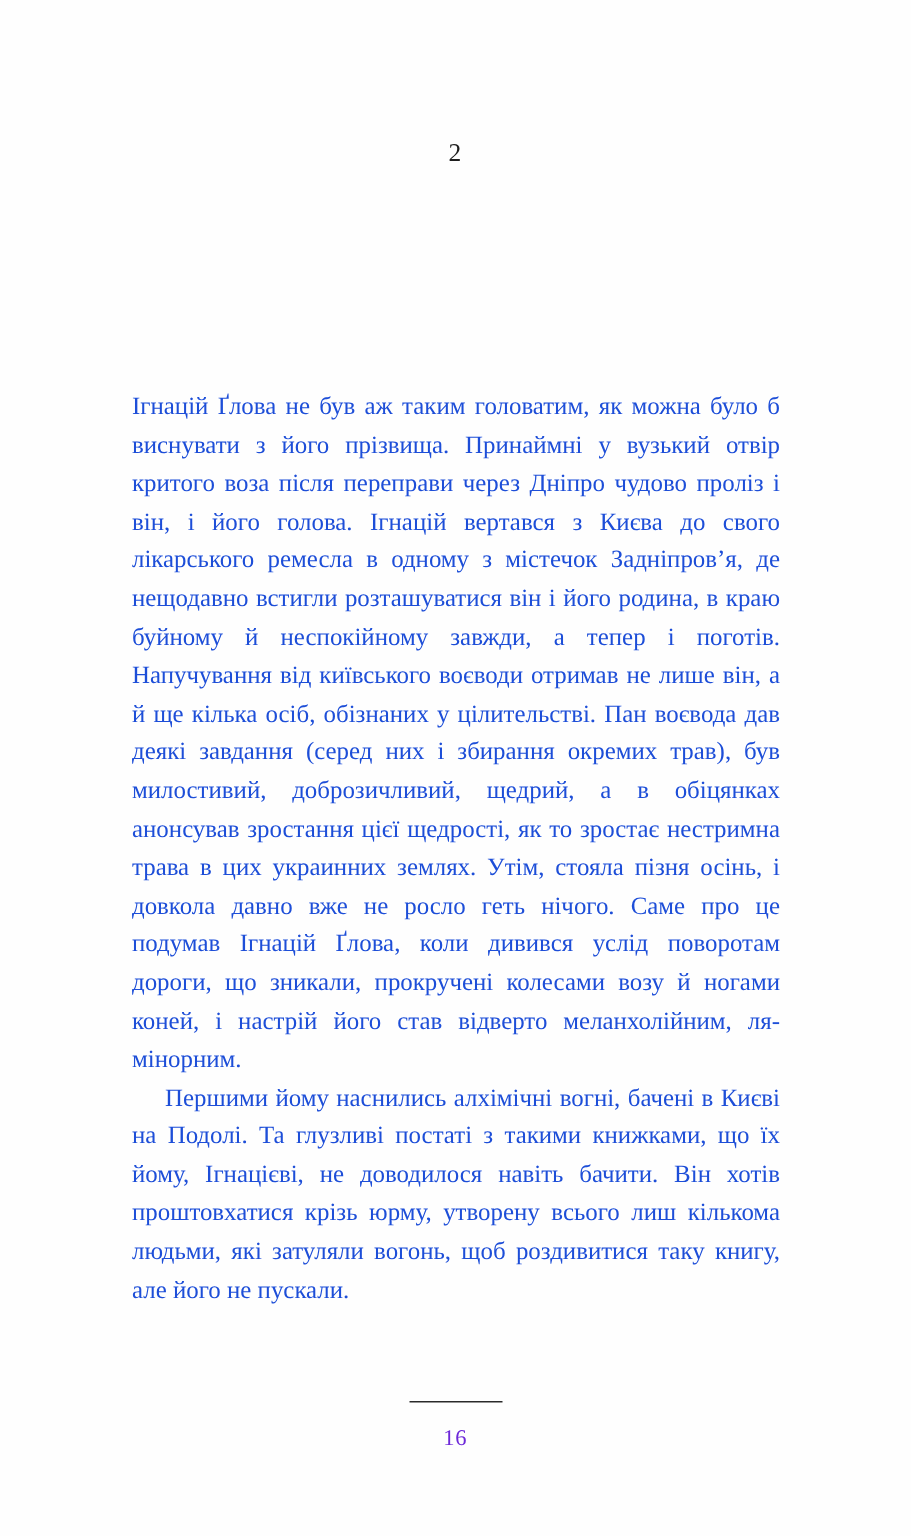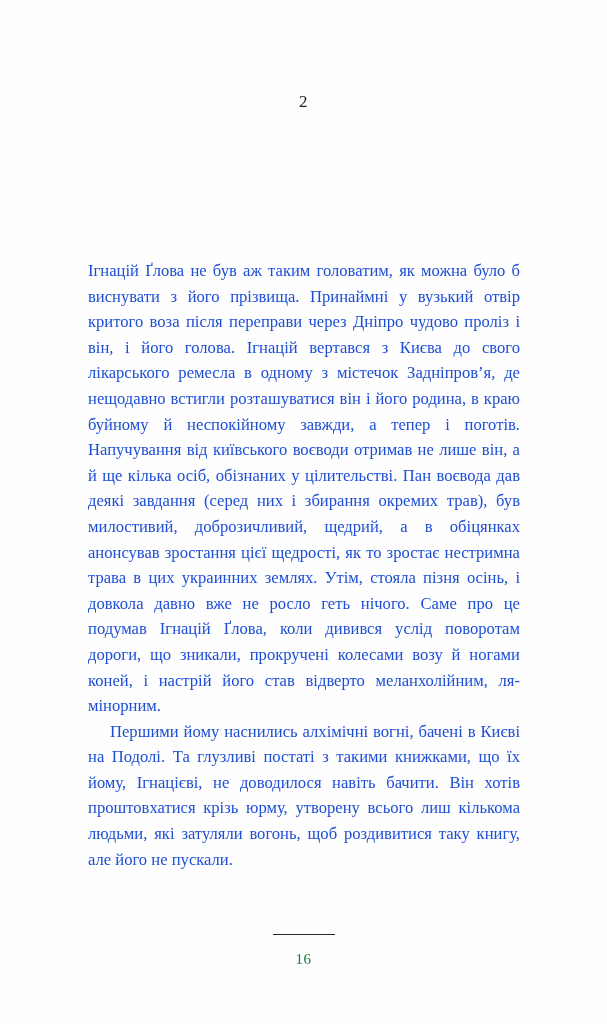--- a/index.html
+++ b/index.html
@@ -58,21 +58,21 @@
     text-align: center;
   }
   .rule {
     width: 62px;
     height: 1px;
     background: #2a2a2a;
     margin: 0 auto 16px auto;
   }
   .folio {
     font-size: 15px;
-    color: #15803d;
+    color: #6d28d9;
     letter-spacing: 0.5px;
   }
 </style>
 </head>
 <body>
 
 <div class="page">
 
   <div class="chapter-number">2</div>
 

